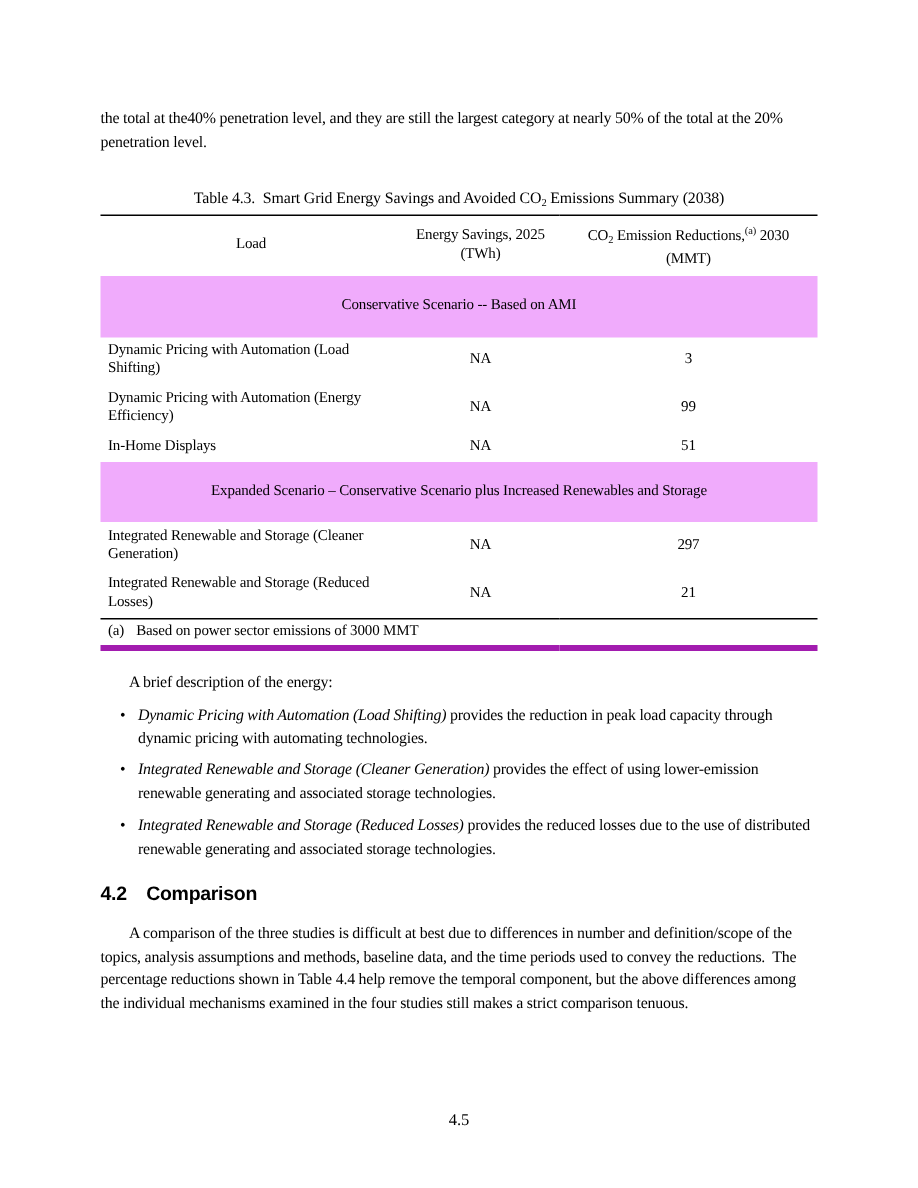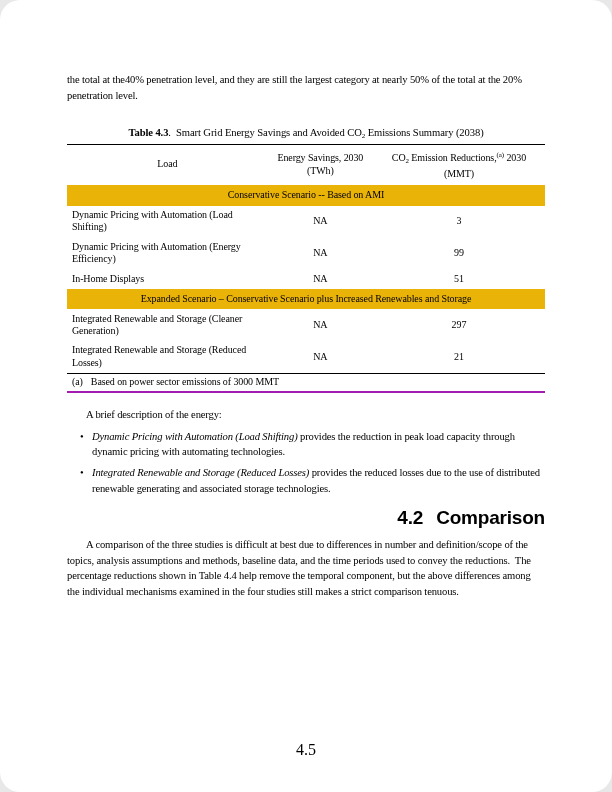--- a/index.html
+++ b/index.html
@@ -4,21 +4,20 @@
 <style>
   html,body { margin:0; padding:0; background:#e8e8e8; }
   .page {
     position:relative;
     width:612px; height:792px;
     margin:0 auto;
     background:#ffffff;
     font-family:"Liberation Serif", serif;
     color:#000;
     overflow:hidden;
-    border-radius:20px;
   }
   .content {
     position:absolute;
     left:67px; top:72px; width:478px;
   }
   .body-text {
     font-size:10.6px;
     line-height:15.5px;
     letter-spacing:-0.15px;
     white-space:pre-wrap;
@@ -26,21 +25,21 @@
   .p1 { margin:0; }
 
   
   .table-caption {
     margin-top:22px;
     text-align:center;
     font-size:10.6px;
     line-height:16px;
     letter-spacing:-0.1px;
   }
-  .table-caption .cap-label { font-weight:bold;margin-top:26px; }
+  .table-caption .cap-label { font-weight:normal;margin-top:26px; }
   .tt-part { white-space:pre-wrap; }
   .sub2 { font-size:7px; vertical-align:-2px; }
   .supa { font-size:7px; vertical-align:4px; }
 
   
   table.summary {
     width:100%;
     border-collapse:collapse;
     border-top:1px solid #000;
     font-size:10px;
@@ -52,35 +51,35 @@
     text-align:center; vertical-align:middle;
     padding:4px 0 5px 0;
     line-height:12.5px;
   }
   .th-center {
     text-align:center; vertical-align:middle;
     padding:4px 0 5px 0;
     line-height:12.5px;
   }
   tr.band td {
-    background:#eab308;
+    background:#f0abfc;
     text-align:center;
-    padding:4px 0;
+    padding:14px 0;
     line-height:12.5px;
   }
   tr.data td { vertical-align:middle; }
   td.topic-cell {
     text-align:left;
     padding:3.5px 14px 3.5px 5px;
     line-height:12.4px;
   }
   td.num-cell { text-align:center; line-height:12.4px; }
   tr.footnote-row td {
     border-top:1px solid #000;
-    border-bottom:2px solid #a21caf;
+    border-bottom:4px solid #a21caf;
     padding:2.5px 0 2.5px 5px;
     line-height:12.4px;
   }
   .fn-label { margin-right:8px; }
 
   
   .intro {
     margin-top:14px;
     text-indent:19px;
   }
@@ -96,40 +95,39 @@
     position:absolute; left:13px; top:0;
   }
   .bullet .marker::before { content:"\2022"; }
   .b-term { font-style:italic; }
   .b-text { white-space:pre-wrap; }
 
   
   .section-heading {
     margin-top:13px;
     font-family:"Liberation Sans", sans-serif;
-    font-size:19px;
+    font-size:13px;
     font-weight:bold;
     line-height:18px;
     letter-spacing:-0.2px;
-    text-align:right;
   }
   .section-heading .sec-num { margin-right:13px; }
 
   .sec-para {
     margin-top:10px;
     text-indent:19px;
     line-height:15.6px;
   }
 
   .page-number {
     position:absolute;
     left:0; right:0;
     top:741px;
     text-align:center;
-    font-size:16px;
+    font-size:11px;
   }
 </style>
 </head>
 <body>
 
 <div class="page">
   <div class="content">
 
     <p class="body-text p1">the total at the40% penetration level, and they are still the largest category at nearly 50% of the total at the 20% penetration level.</p>
 
@@ -140,21 +138,21 @@
     <table class="summary">
       <colgroup>
         <col style="width:42%">
         <col style="width:22%">
         <col style="width:36%">
       </colgroup>
       <thead>
         <tr>
           <th class="th-topic">Load</th>
           <th class="th-center">
-            <div>Energy Savings, 2030</div>
+            <div>Energy Savings, 2025</div>
             <div>(TWh)</div>
           </th>
           <th class="th-center">
             <div><span class="tt-part">CO</span><span class="sub2">2</span><span class="tt-part"> Emission Reductions,</span><span class="supa">(a)</span><span class="tt-part"> 2030</span></div>
             <div>(MMT)</div>
           </th>
         </tr>
       </thead>
       <tbody>
         <tr class="band">
@@ -196,20 +194,23 @@
       </tbody>
     </table>
 
     <p class="body-text intro" style="margin-bottom:0;">A brief description of the energy:</p>
 
     <div>
       <div class="bullet">
         <span class="marker"></span><span class="b-term">Dynamic Pricing with Automation (Load Shifting)</span><span class="b-text"> provides the reduction in peak load capacity through dynamic pricing with automating technologies.</span>
       </div>
       <div class="bullet">
+        <span class="marker"></span><span class="b-term">Integrated Renewable and Storage (Cleaner Generation)</span><span class="b-text"> provides the effect of using lower-emission renewable generating and associated storage technologies.</span>
+      </div>
+      <div class="bullet">
         <span class="marker"></span><span class="b-term">Integrated Renewable and Storage (Reduced Losses)</span><span class="b-text"> provides the reduced losses due to the use of distributed renewable generating and associated storage technologies.</span>
       </div>
     </div>
 
     <div class="section-heading">
       <span class="sec-num">4.2</span><span>Comparison</span>
     </div>
 
     <p class="body-text sec-para" style="margin-bottom:0;">A comparison of the three studies is difficult at best due to differences in number and definition/scope of the topics, analysis assumptions and methods, baseline data, and the time periods used to convey the reductions.  The percentage reductions shown in Table 4.4 help remove the temporal component, but the above differences among the individual mechanisms examined in the four studies still makes a strict comparison tenuous.</p>
 

